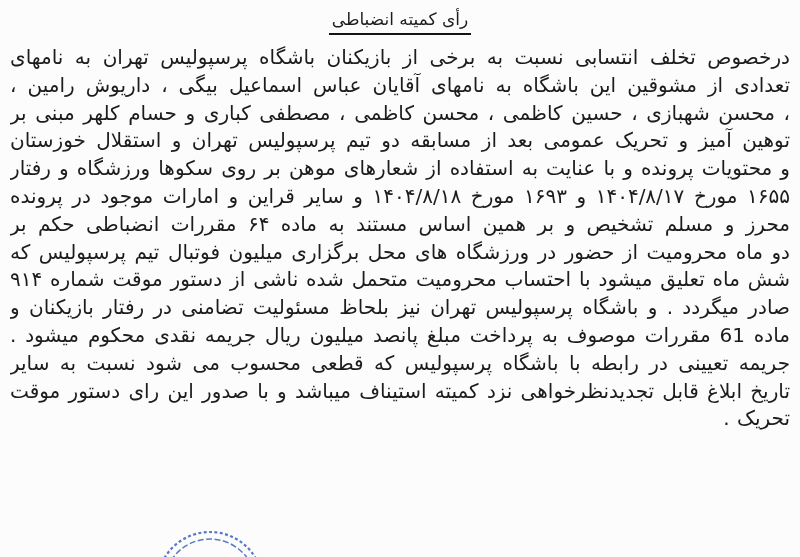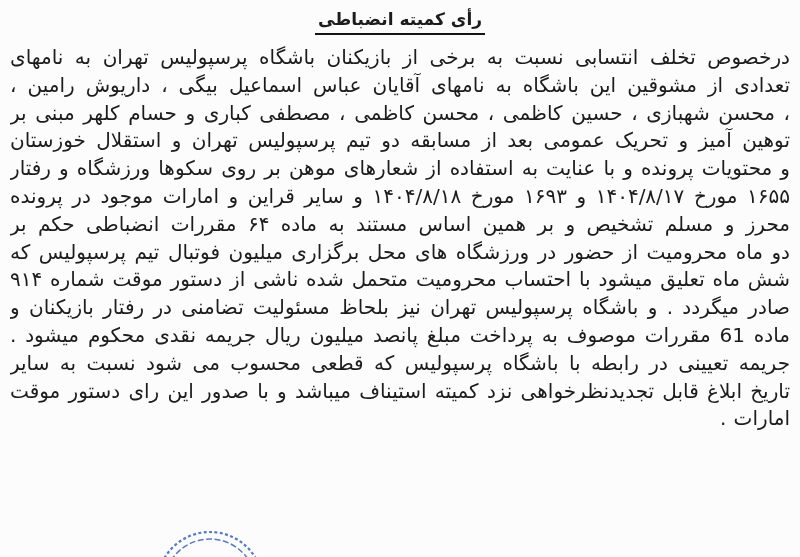--- a/index.html
+++ b/index.html
@@ -21,21 +21,21 @@
     box-sizing: border-box;
     padding: 6px 10px 0 10px;
     direction: rtl;
   }
   .title-row {
     text-align: center;
     margin: 2px 0 9px 0;
   }
   .doc-title {
     display: inline-block;
-    font-weight: bold;
+    font-weight: normal;
     font-size: 17px;
     line-height: 22px;
     border-bottom: 2px solid #141414;
     padding: 0 3px 3px 3px;
   }
   .doc-body {
     font-size: 20px;
   }
   .bodyline {
     height: 27.8px;
@@ -72,21 +72,21 @@
       <div class="bodyline">توهین آمیز و تحریک عمومی بعد از مسابقه دو تیم پرسپولیس تهران و استقلال خوزستان باتوجه به مجموع اوراق</div>
       <div class="bodyline">و محتویات پرونده و با عنایت به استفاده از شعارهای موهن بر روی سکوها ورزشگاه و رفتار بازیکنان موصوف در</div>
       <div class="bodyline">۱۶۵۵ مورخ ۱۴۰۴/۸/۱۷ و ۱۶۹۳ مورخ ۱۴۰۴/۸/۱۸ و سایر قراین و امارات موجود در پرونده تخلفات انتسابی</div>
       <div class="bodyline">محرز و مسلم تشخیص و بر همین اساس مستند به ماده ۶۴ مقررات انضباطی حکم بر محکومیت بازیکنان یاد شده</div>
       <div class="bodyline">دو ماه محرومیت از حضور در ورزشگاه های محل برگزاری میلیون فوتبال تیم پرسپولیس که یک ماه آن به مدت</div>
       <div class="bodyline">شش ماه تعلیق میشود با احتساب محرومیت متحمل شده ناشی از دستور موقت شماره ۹۱۴ مورخ ۱۴۰۴/۸/۱۸</div>
       <div class="bodyline">صادر میگردد . و باشگاه پرسپولیس تهران نیز بلحاظ مسئولیت تضامنی در رفتار بازیکنان و هواداران خود مستند به</div>
       <div class="bodyline">ماده 61 مقررات موصوف به پرداخت مبلغ پانصد میلیون ریال جریمه نقدی محکوم میشود . رای صادره به جز</div>
       <div class="bodyline">جریمه تعیینی در رابطه با باشگاه پرسپولیس که قطعی محسوب می شود نسبت به سایر موارد ظرف مدت ۷ روز از</div>
       <div class="bodyline">تاریخ ابلاغ قابل تجدیدنظرخواهی نزد کمیته استیناف میباشد و با صدور این رای دستور موقت مذکور ملغی اثر</div>
-      <div class="bodyline">امارات .</div>
+      <div class="bodyline">تحریک .</div>
     </div>
 
   <svg class="stamp" width="112" height="112" viewBox="0 0 112 112">
     <circle cx="56" cy="56" r="53" fill="none" stroke-width="2.2" stroke-dasharray="3 2.4" stroke="#4a70c2"></circle>
     <circle cx="56" cy="56" r="46" fill="none" stroke-width="1.5" stroke-dasharray="6 2.5" stroke="#4a70c2"></circle>
     <path id="stamp-arc" d="M 14 68 A 44 44 0 0 1 98 68" fill="none"></path>
     <text font-size="11" font-weight="bold" fill="#4a70c2">
       <textPath href="#stamp-arc" startOffset="50%" text-anchor="middle">اسلامی ایران</textPath>
     </text>
   </svg>

